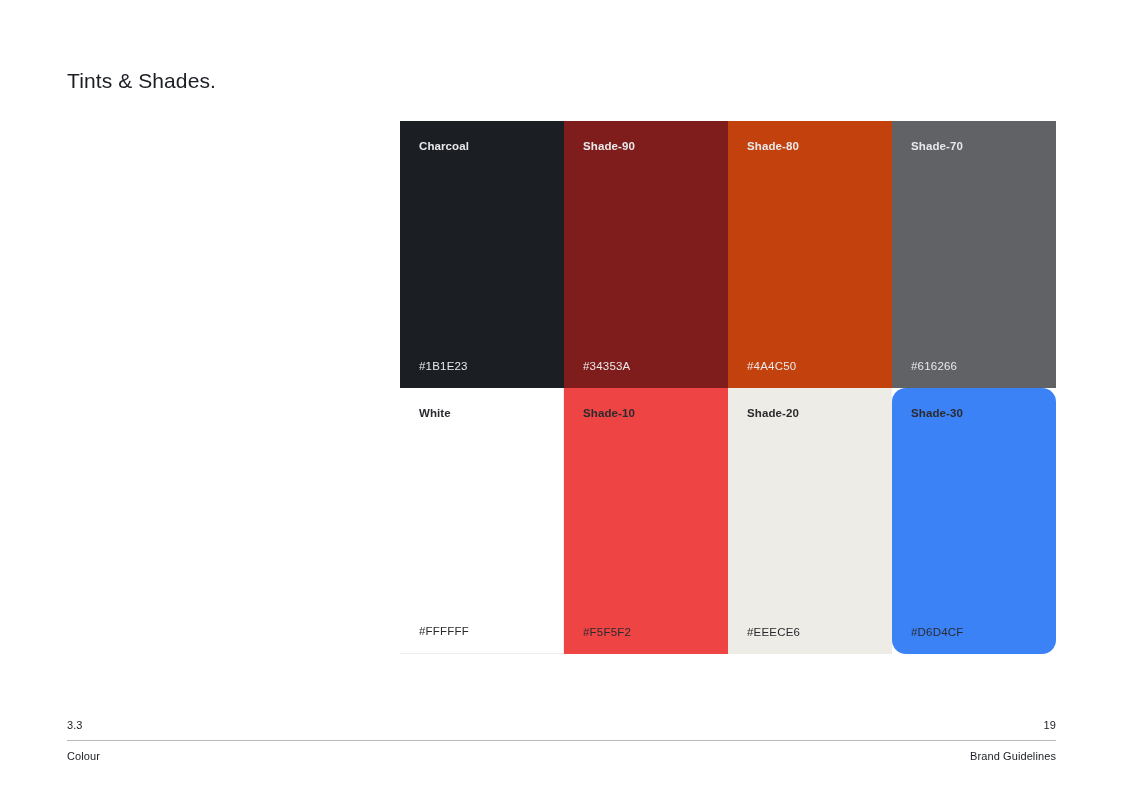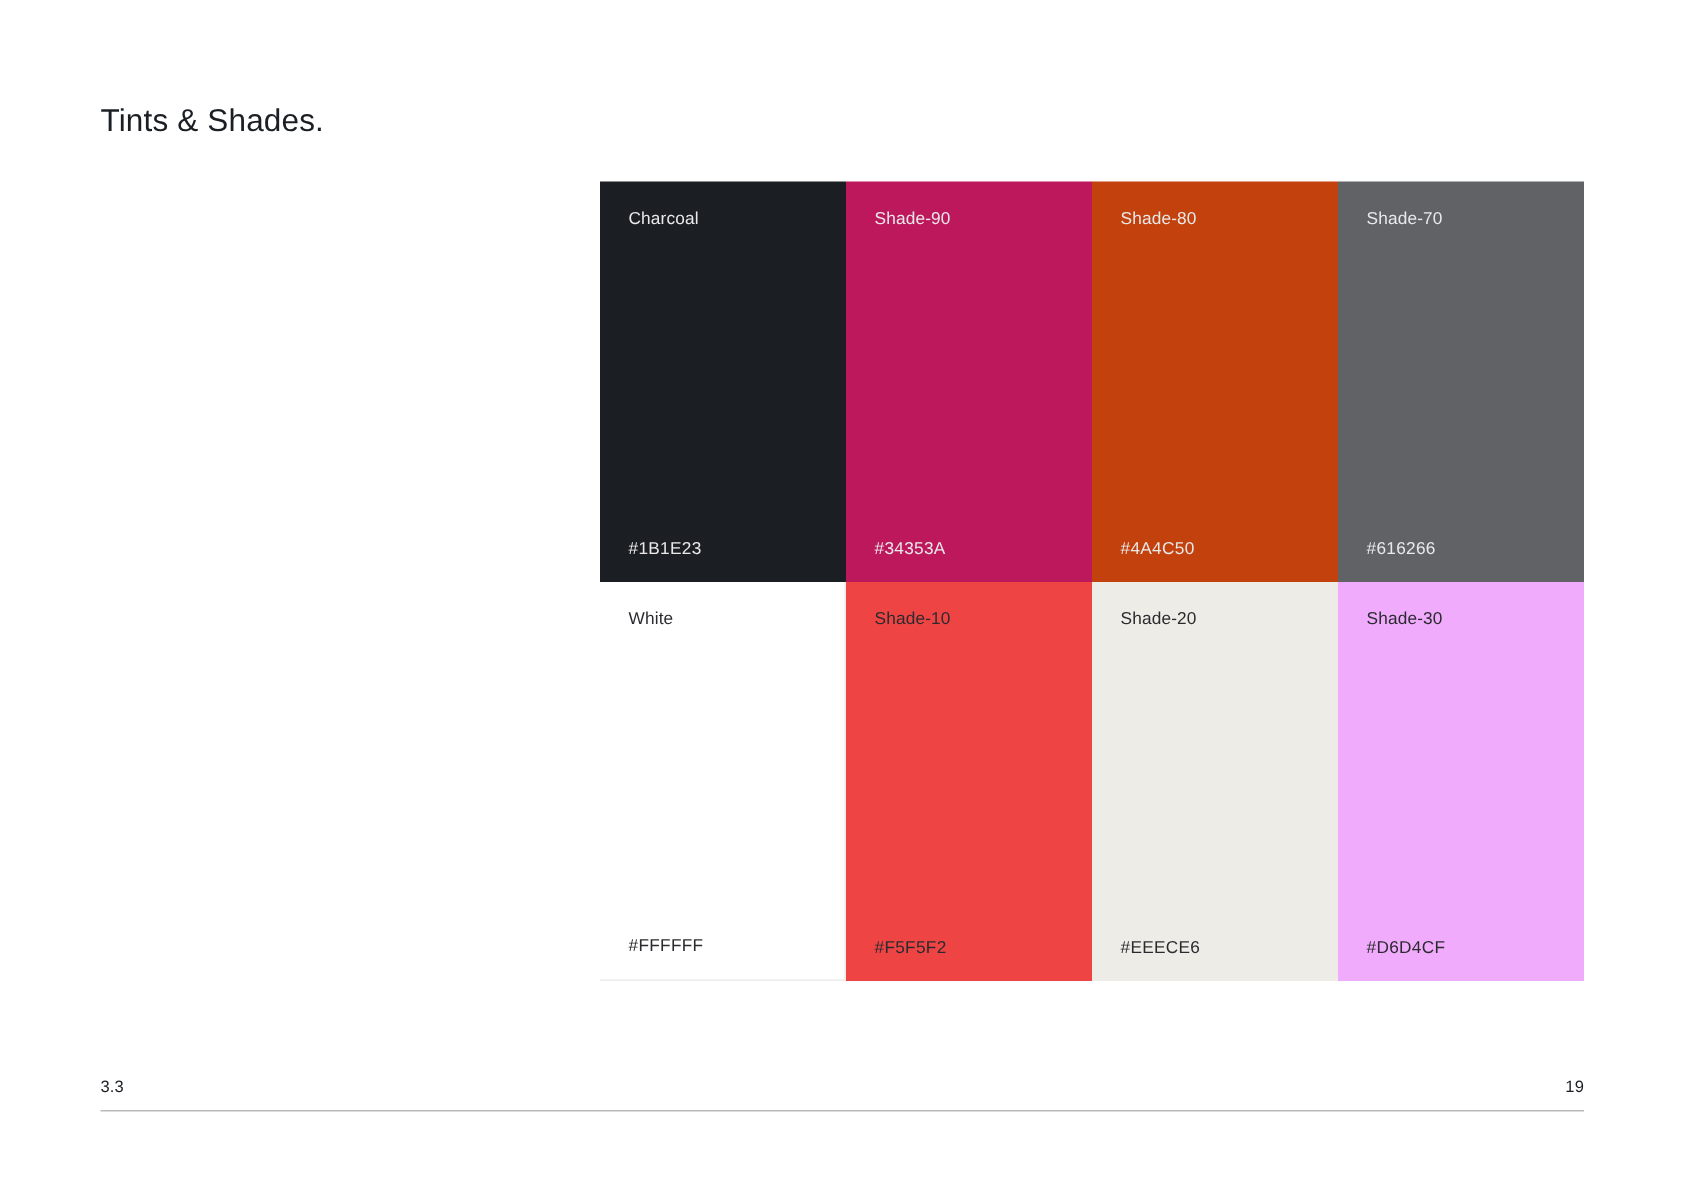--- a/index.html
+++ b/index.html
@@ -57,21 +57,21 @@
     width: 164px;
     height: 100%;
     box-sizing: border-box;
     position: relative;
     padding: 18px 0 0 19px;
   }
   .swatch-name {
     font-size: 11.5px;
     line-height: 14px;
     letter-spacing: 0.1px;
-    font-weight: 400;
+    font-weight: 700;
   }
   .swatch-hex {
     position: absolute;
     left: 19px;
     bottom: 15px;
     font-size: 11.5px;
     line-height: 14px;
     letter-spacing: 0.2px;
     font-weight: 400;
   }
@@ -118,21 +118,21 @@
 
   <div class="swatch-grid">
 
     <div class="swatch-row row-dark">
 
       <div class="swatch on-dark" style="background:#1B1E23;">
         <div class="swatch-name">Charcoal</div>
         <div class="swatch-hex">#1B1E23</div>
       </div>
 
-      <div class="swatch on-dark" style="background:#be185d;">
+      <div class="swatch on-dark" style="background:#7f1d1d;">
         <div class="swatch-name">Shade-90</div>
         <div class="swatch-hex">#34353A</div>
       </div>
 
       <div class="swatch on-dark" style="background:#c2410c;">
         <div class="swatch-name">Shade-80</div>
         <div class="swatch-hex">#4A4C50</div>
       </div>
 
       <div class="swatch on-dark" style="background:#616266;">
@@ -152,30 +152,34 @@
       <div class="swatch on-light" style="background:#ef4444;">
         <div class="swatch-name">Shade-10</div>
         <div class="swatch-hex">#F5F5F2</div>
       </div>
 
       <div class="swatch on-light" style="background:#EEECE6;">
         <div class="swatch-name">Shade-20</div>
         <div class="swatch-hex">#EEECE6</div>
       </div>
 
-      <div class="swatch on-light" style="background:#f0abfc;">
+      <div class="swatch on-light" style="background:#3b82f6;border-radius:14px;">
         <div class="swatch-name">Shade-30</div>
         <div class="swatch-hex">#D6D4CF</div>
       </div>
 
     </div>
 
   </div>
 
   <div class="footer">
     <div class="footer-row">
       <span>3.3</span>
       <span>19</span>
     </div>
     <div class="footer-rule"></div>
+    <div class="footer-row">
+      <span>Colour</span>
+      <span>Brand Guidelines</span>
+    </div>
   </div>
 
 </div>
 
 </body></html>

